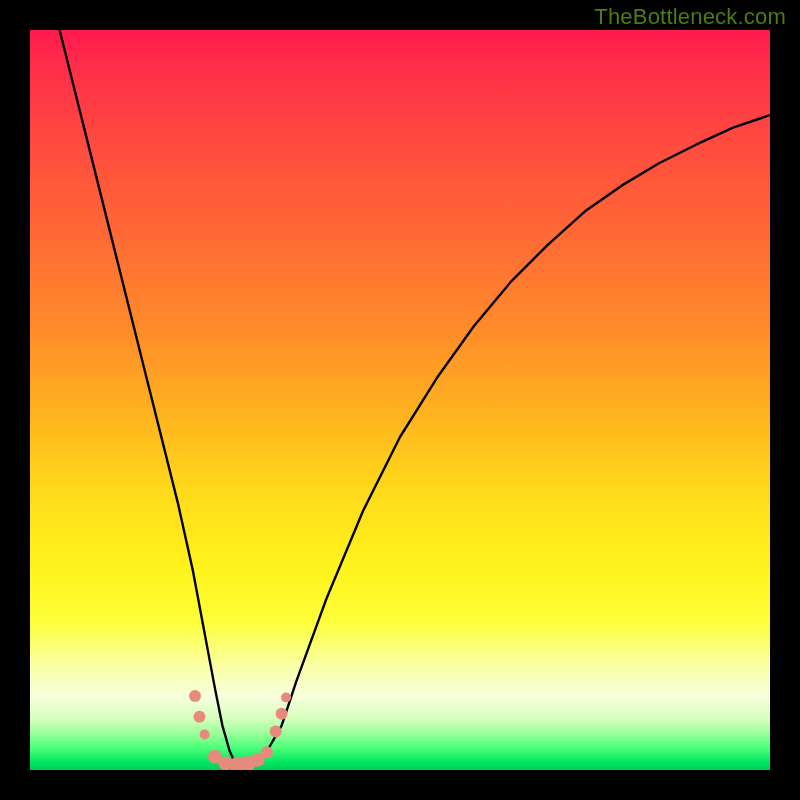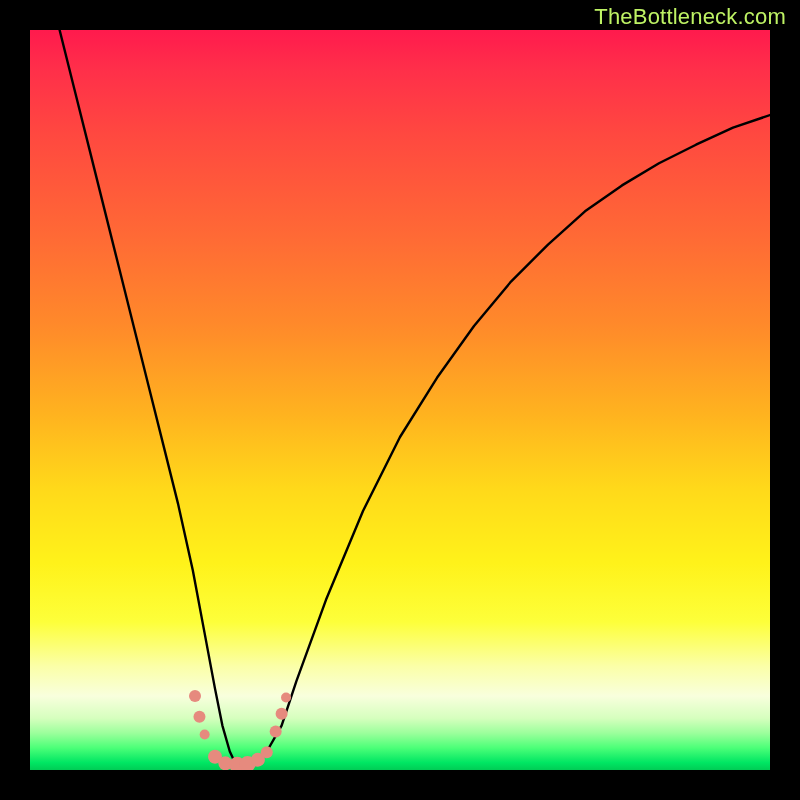--- a/index.html
+++ b/index.html
@@ -42,21 +42,21 @@
       #9cff9c 95%,
       #4cff78 97%,
       #00e663 99%,
       #00cc55 100%
     );
   }
   .watermark {
     position: absolute;
     top: 4px;
     right: 14px;
-    color: #bef264;
+    color: #4d7c0f;
     font-size: 22px;
     font-weight: 500;
     letter-spacing: 0.2px;
     user-select: none;
   }
   svg.curve {
     position: absolute;
     left: 0;
     top: 0;
     width: 740px;

